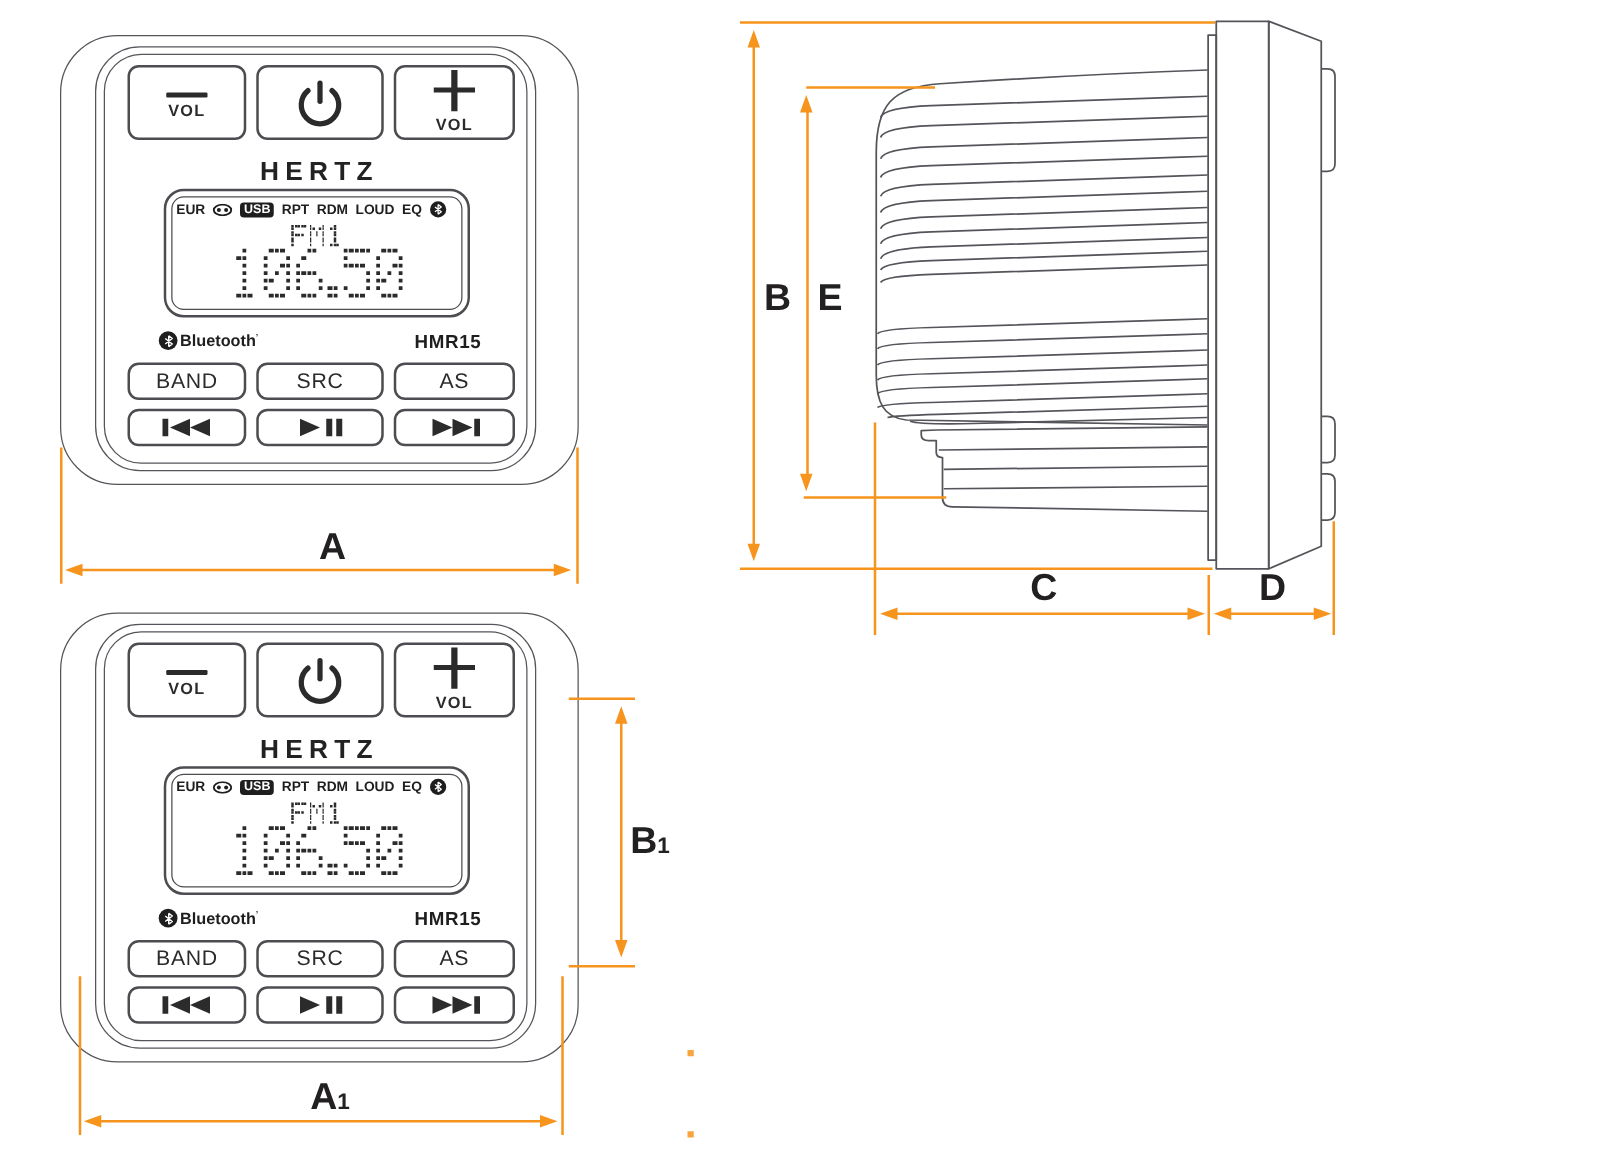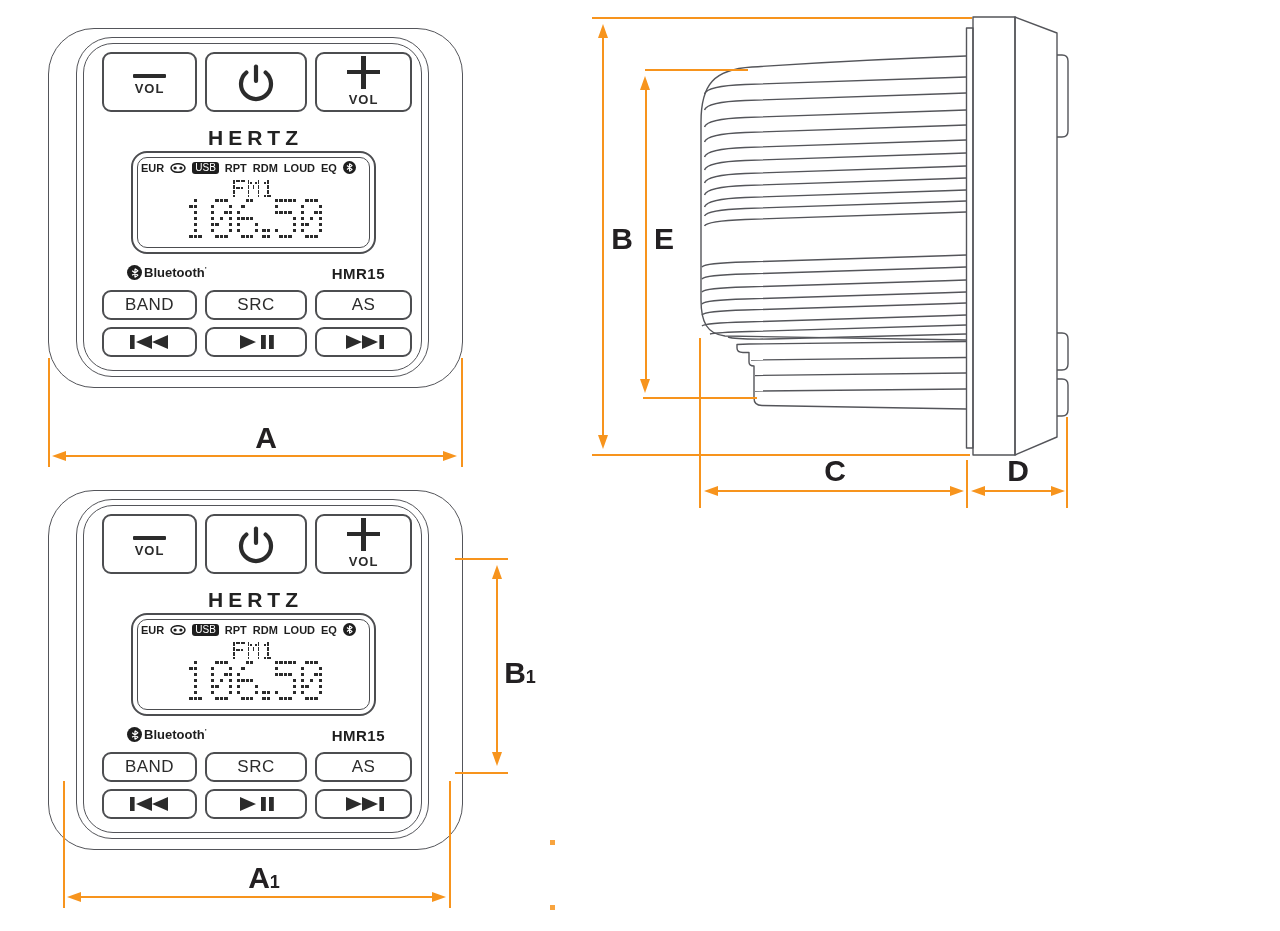--- a/index.html
+++ b/index.html
@@ -35,21 +35,21 @@
   .plus:after{content:'';position:absolute;left:14.2px;top:0;width:4.6px;height:33px;background:var(--dark);}
 
   .brand{position:absolute;left:0;top:98px;width:415px;text-align:center;
          font-size:21px;font-weight:bold;letter-spacing:5px;color:#222;}
 
   .lcd{position:absolute;left:83px;top:123px;width:245px;height:103px;border:2px solid #4C4D50;
        border-radius:16px;box-sizing:border-box;}
   .lcd-in{position:absolute;inset:4px;border:1.6px solid #4C4D50;border-radius:10px;}
   .status{position:absolute;left:8px;right:6px;top:8px;display:flex;align-items:center;gap:6px;
           font-size:11px;font-weight:bold;color:#1e1e1e;white-space:nowrap;}
-  .usb-box{background:#1e1e1e;color:#fff;border-radius:3px;padding:0.5px 3px;font-size:10px;font-weight:normal;}
+  .usb-box{background:#1e1e1e;color:#fff;border-radius:3px;padding:0.5px 3px;font-size:10px;font-weight:bold;}
   .bt-disc{width:13px;height:13px;border-radius:50%;background:#1e1e1e;display:flex;align-items:center;justify-content:center;flex:0 0 auto;}
   .dm-band{position:absolute;left:0;top:27px;width:100%;display:flex;justify-content:center;}
   .dm-freq{position:absolute;left:0;top:46px;width:100%;display:flex;justify-content:center;}
   .dotmatrix{display:flex;}
   .dotmatrix i{display:block;}
 
   .btrow{position:absolute;left:0;top:236px;width:415px;height:20px;}
   .bt-label{position:absolute;left:96px;top:1px;font-size:13px;font-weight:bold;color:#1e1e1e;}
   .bt-tm{font-size:7px;vertical-align:super;}
   .model{position:absolute;right:78px;top:1px;font-size:15px;font-weight:bold;letter-spacing:.5px;color:#1e1e1e;}

